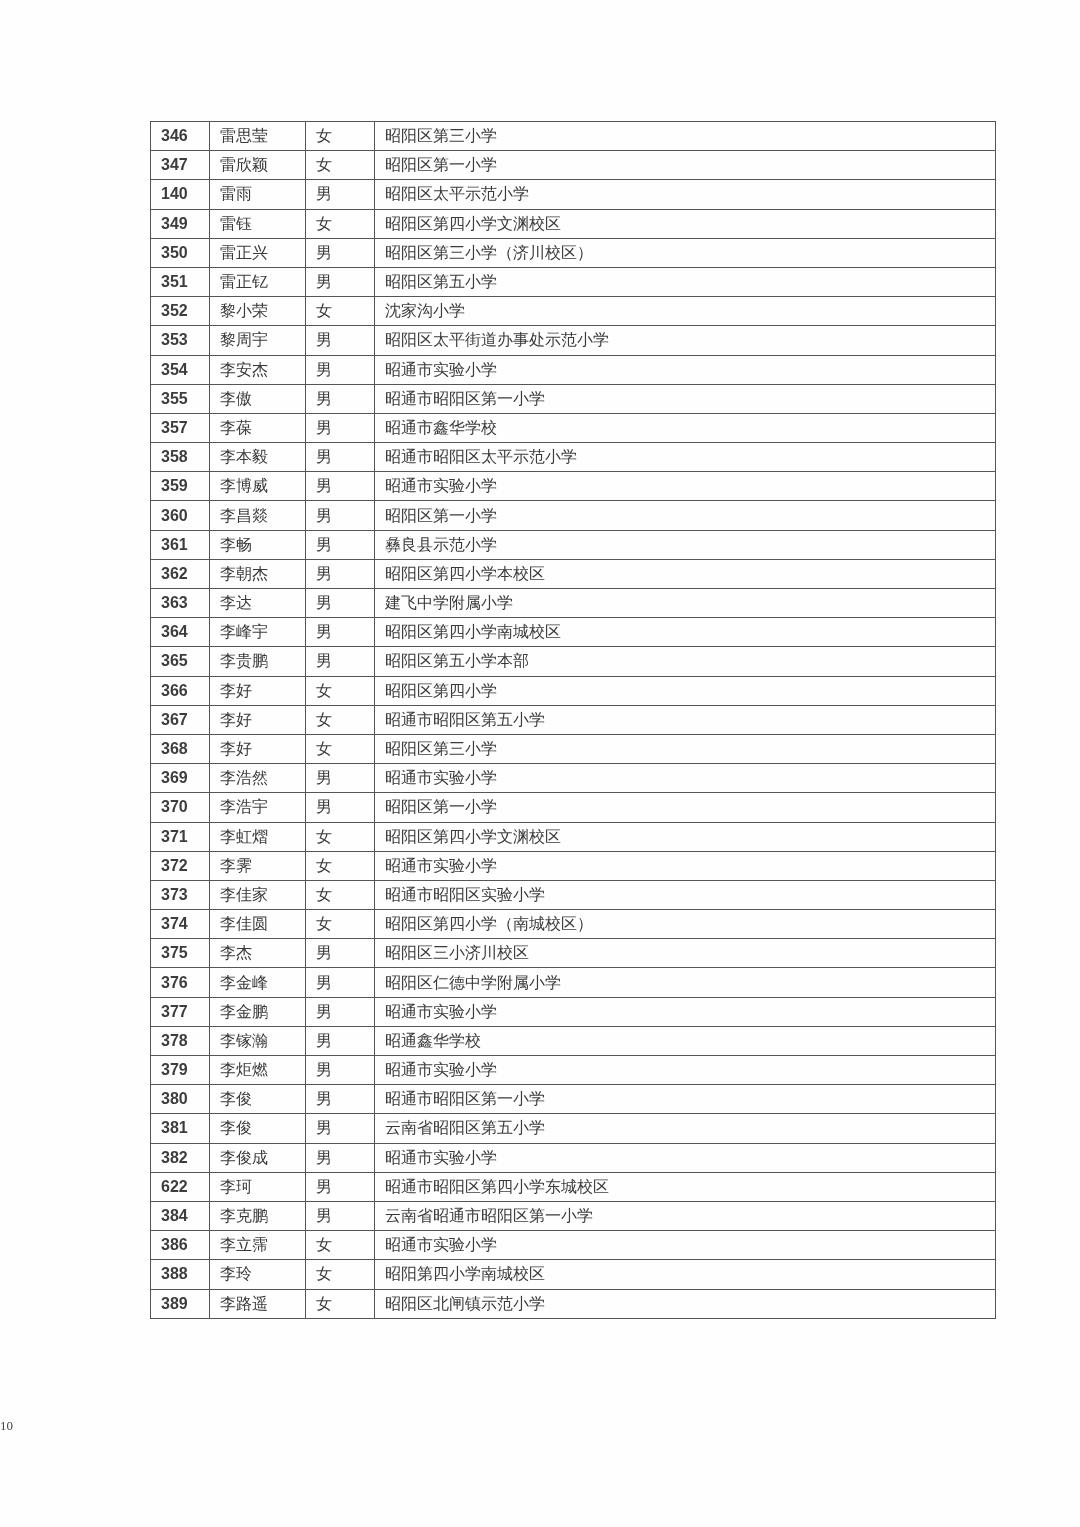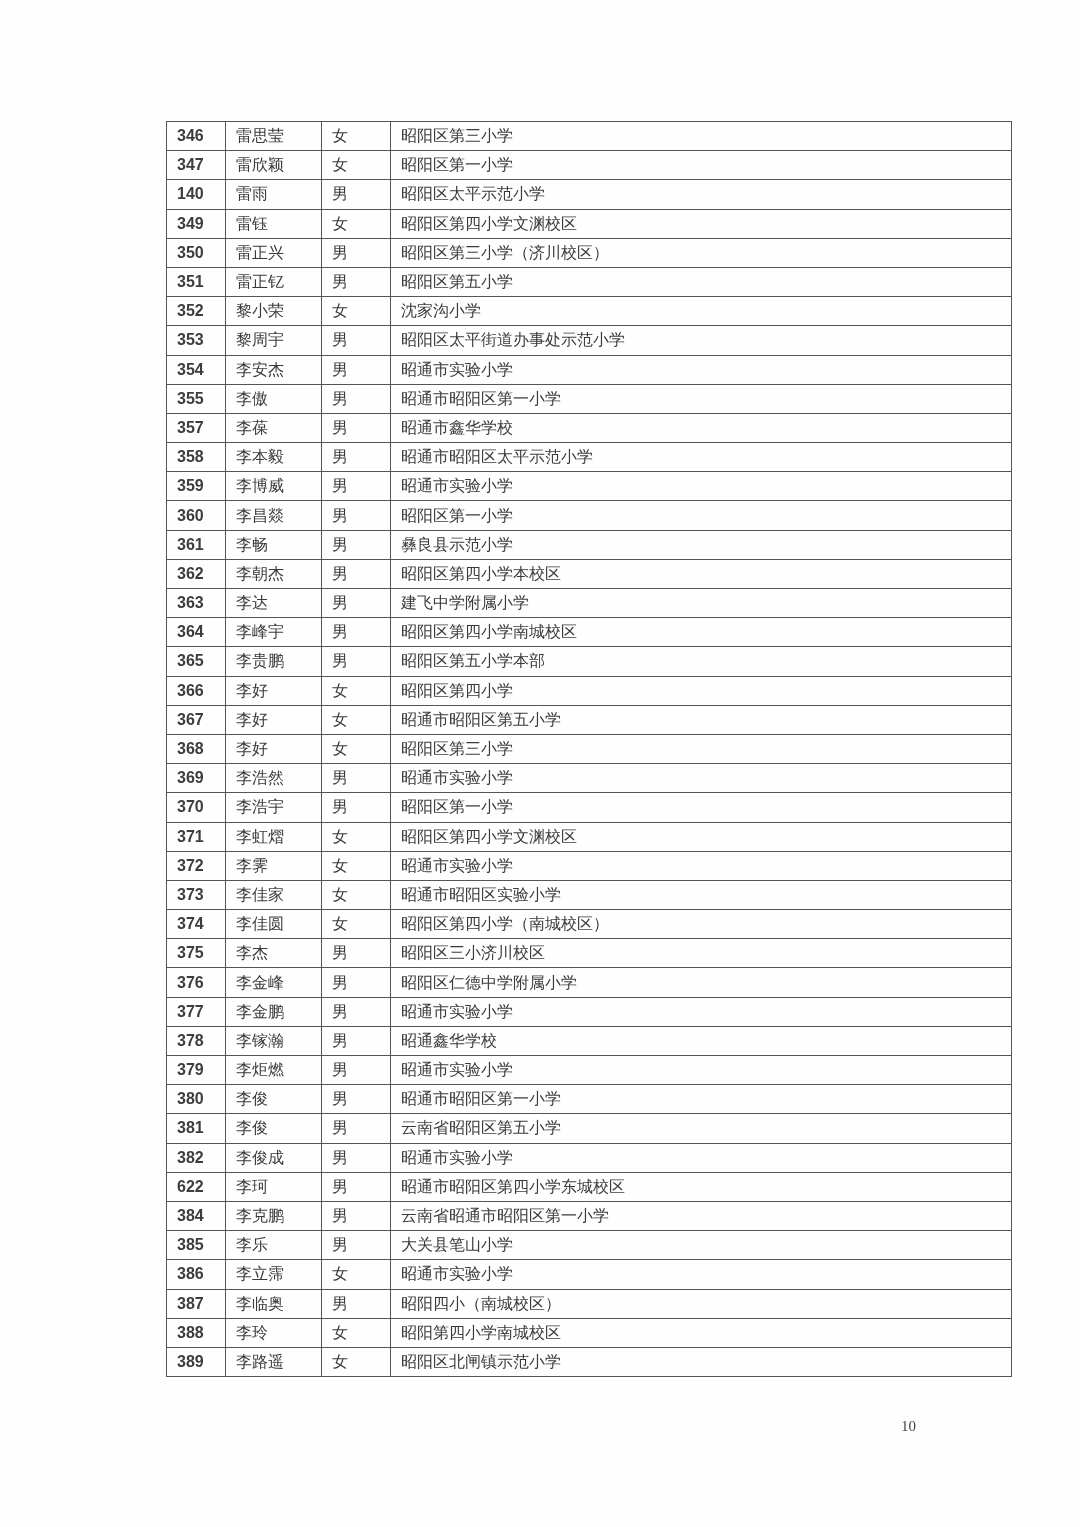--- a/index.html
+++ b/index.html
@@ -1,29 +1,29 @@
 <!DOCTYPE html>
 <html><head>
   <meta charset="utf-8">
   <style>
     html, body { margin: 0; padding: 0; background: #ffffff; }
     body { width: 1080px; height: 1527px; position: relative; overflow: hidden;
            font-family: "DejaVu Sans", "Liberation Sans", sans-serif; color: #3a3a3a; }
     .page { position: absolute; left: 0; top: 0; width: 1080px; height: 1527px; background: #fefefe; }
-    table.roster { position: absolute; left: 166px; top: 121px; width: 846px;
+    table.roster { position: absolute; left: 150px; top: 121px; width: 846px;
                    border-collapse: collapse; table-layout: fixed; }
     table.roster td { border: 1px solid #555; height: 28.2px; padding: 0 0 0 10px;
                       font-size: 16px; line-height: 28px; white-space: nowrap; overflow: hidden; }
     td.c-no { width: 48px; font-family: "Liberation Sans", sans-serif; font-weight: bold; font-size: 15px; color: #3d3d3d; }
     td.c-name { width: 85px; }
     td.c-gender { width: 58px; padding-left: 12px; }
     td.c-school { }
     tr.dotted td { border-bottom: 1px dashed #777; }
-    .page-number { position: absolute; left: 0; width: 916px; top: 1418px; text-align: right;
-                   font-family: "Liberation Serif", serif; font-size: 15px; color: #444; }
+    .page-number { position: absolute; left: 0; width: 916px; top: 1418px; text-align: left;
+                   font-family: "Liberation Serif", serif; font-size: 13px; color: #444; }
   </style>
 </head>
 <body>
 
 <div class="page">
   <table class="roster">
     <tbody id="roster-body">
         <tr>
           <td class="c-no">346</td>
           <td class="c-name">雷思莹</td>
@@ -245,37 +245,25 @@
           <td class="c-name">李珂</td>
           <td class="c-gender">男</td>
           <td class="c-school">昭通市昭阳区第四小学东城校区</td>
         </tr>
         <tr>
           <td class="c-no">384</td>
           <td class="c-name">李克鹏</td>
           <td class="c-gender">男</td>
           <td class="c-school">云南省昭通市昭阳区第一小学</td>
         </tr>
-        <tr class="dotted">
-          <td class="c-no">385</td>
-          <td class="c-name">李乐</td>
-          <td class="c-gender">男</td>
-          <td class="c-school">大关县笔山小学</td>
-        </tr>
         <tr>
           <td class="c-no">386</td>
           <td class="c-name">李立霈</td>
           <td class="c-gender">女</td>
           <td class="c-school">昭通市实验小学</td>
-        </tr>
-        <tr>
-          <td class="c-no">387</td>
-          <td class="c-name">李临奥</td>
-          <td class="c-gender">男</td>
-          <td class="c-school">昭阳四小（南城校区）</td>
         </tr>
         <tr>
           <td class="c-no">388</td>
           <td class="c-name">李玲</td>
           <td class="c-gender">女</td>
           <td class="c-school">昭阳第四小学南城校区</td>
         </tr>
         <tr>
           <td class="c-no">389</td>
           <td class="c-name">李路遥</td>

